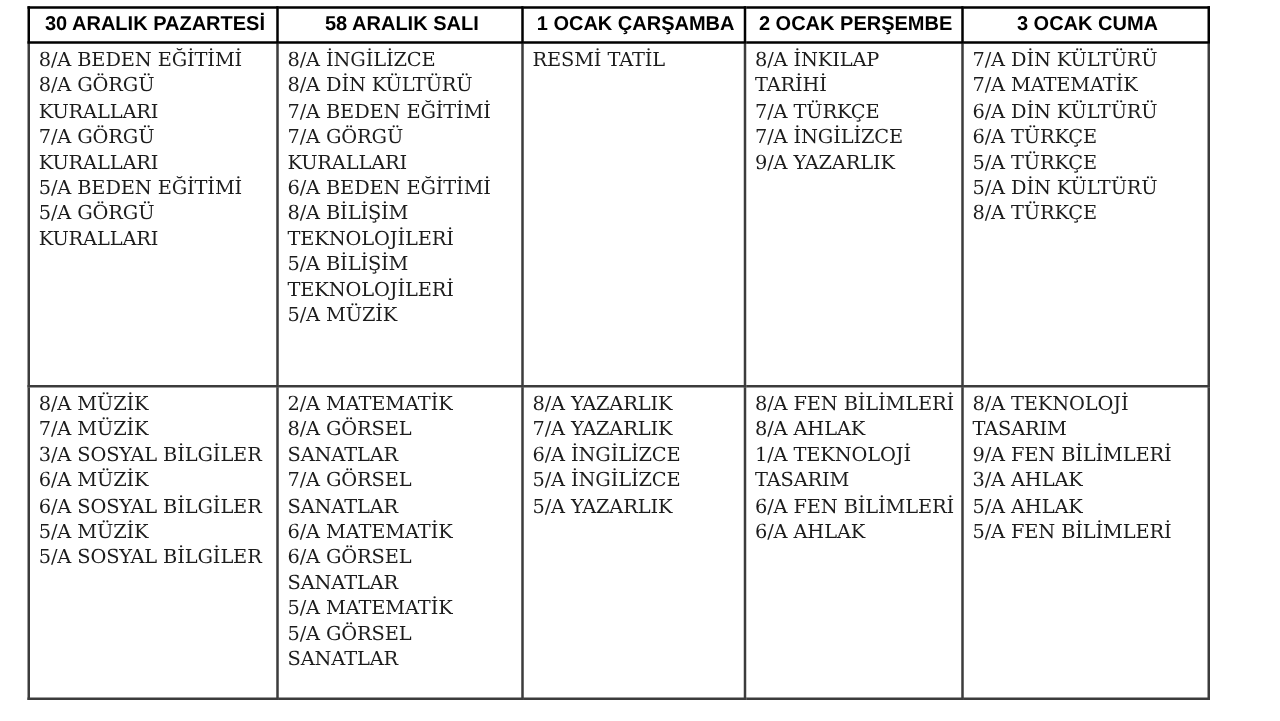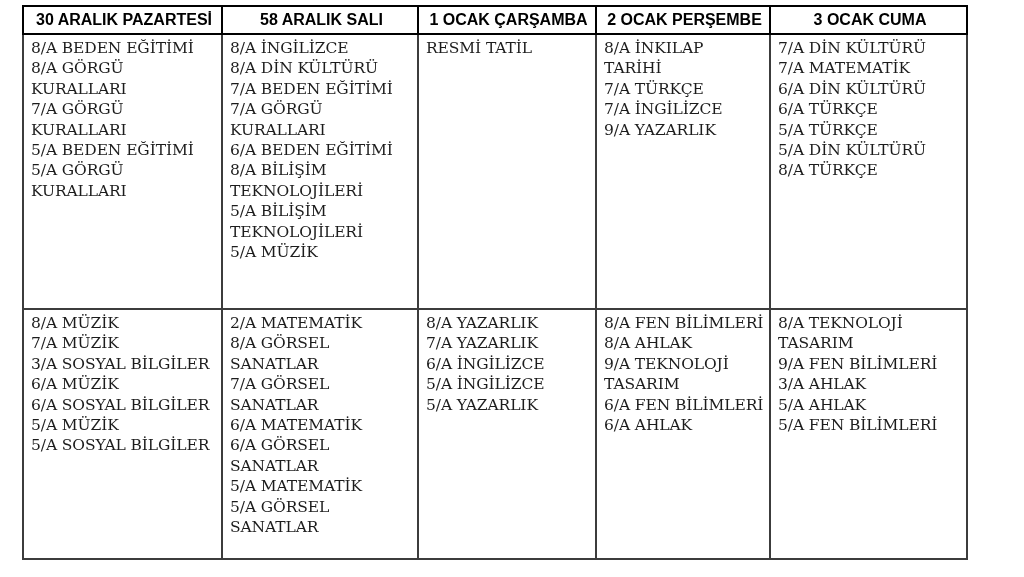--- a/index.html
+++ b/index.html
@@ -137,21 +137,21 @@
       <td>
           <div class="subject">8/A YAZARLIK</div>
           <div class="subject">7/A YAZARLIK</div>
           <div class="subject">6/A İNGİLİZCE</div>
           <div class="subject">5/A İNGİLİZCE</div>
           <div class="subject">5/A YAZARLIK</div>
         </td>
       <td>
           <div class="subject">8/A FEN BİLİMLERİ</div>
           <div class="subject">8/A AHLAK</div>
-          <div class="subject">9/A TEKNOLOJİ
+          <div class="subject">1/A TEKNOLOJİ
 TASARIM</div>
           <div class="subject">6/A FEN BİLİMLERİ</div>
           <div class="subject">6/A AHLAK</div>
         </td>
       <td>
           <div class="subject">8/A TEKNOLOJİ
 TASARIM</div>
           <div class="subject">9/A FEN BİLİMLERİ</div>
           <div class="subject">3/A AHLAK</div>
           <div class="subject">5/A AHLAK</div>

